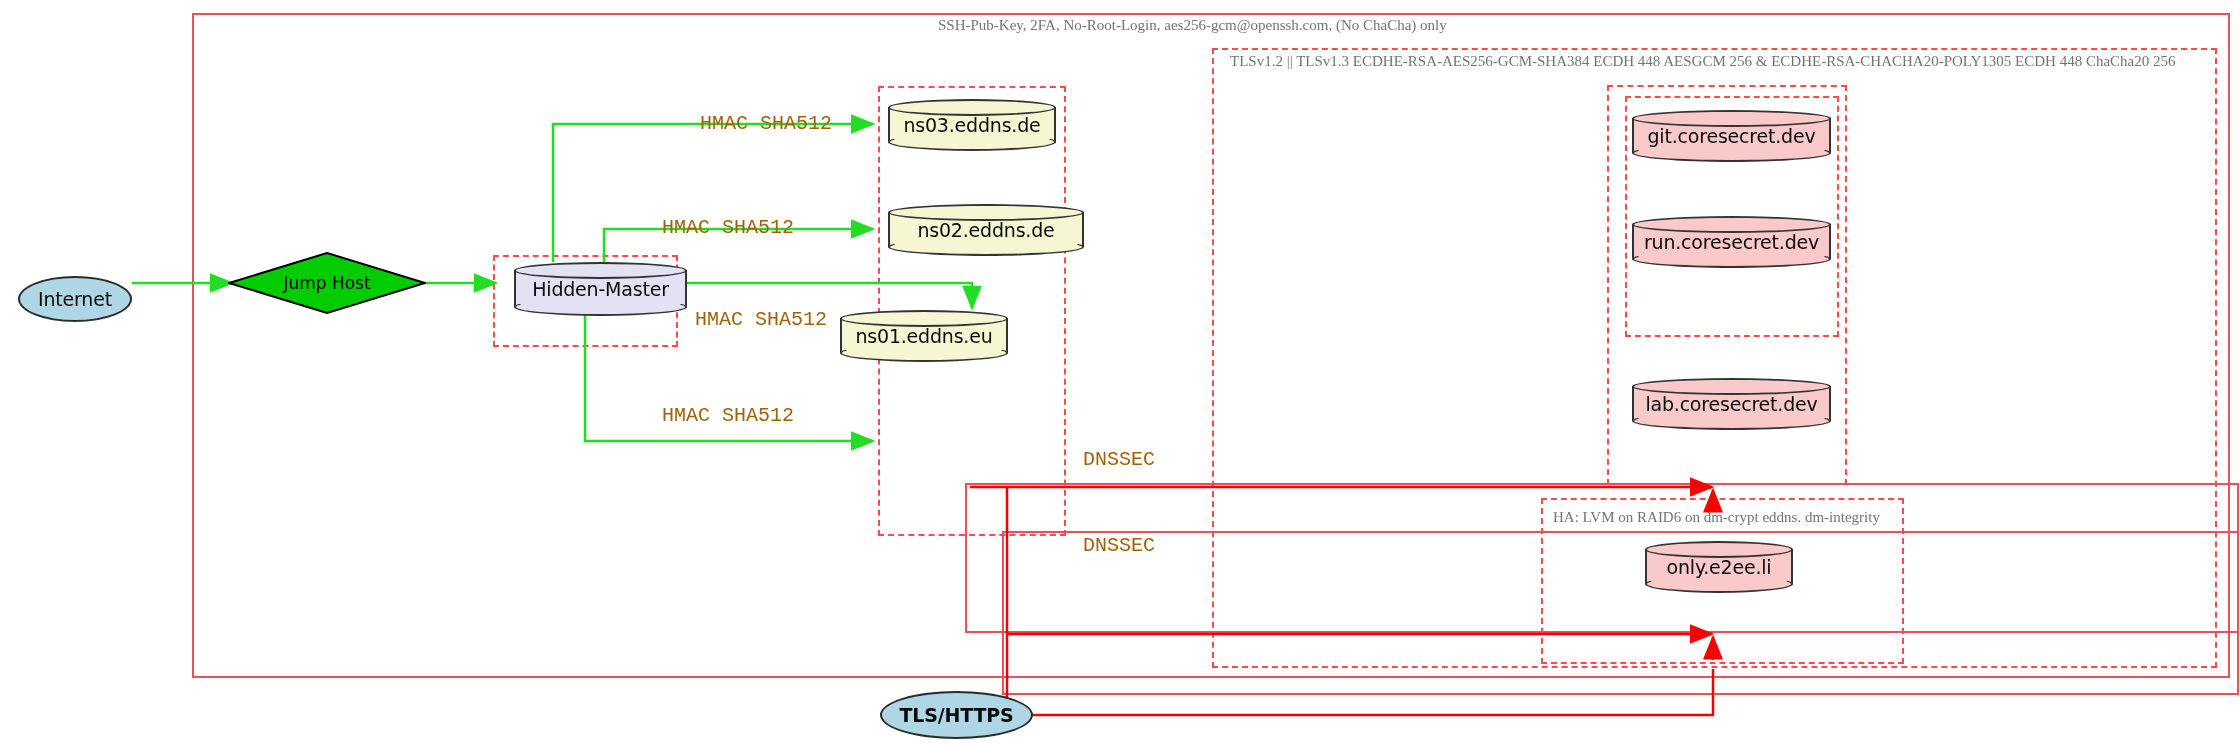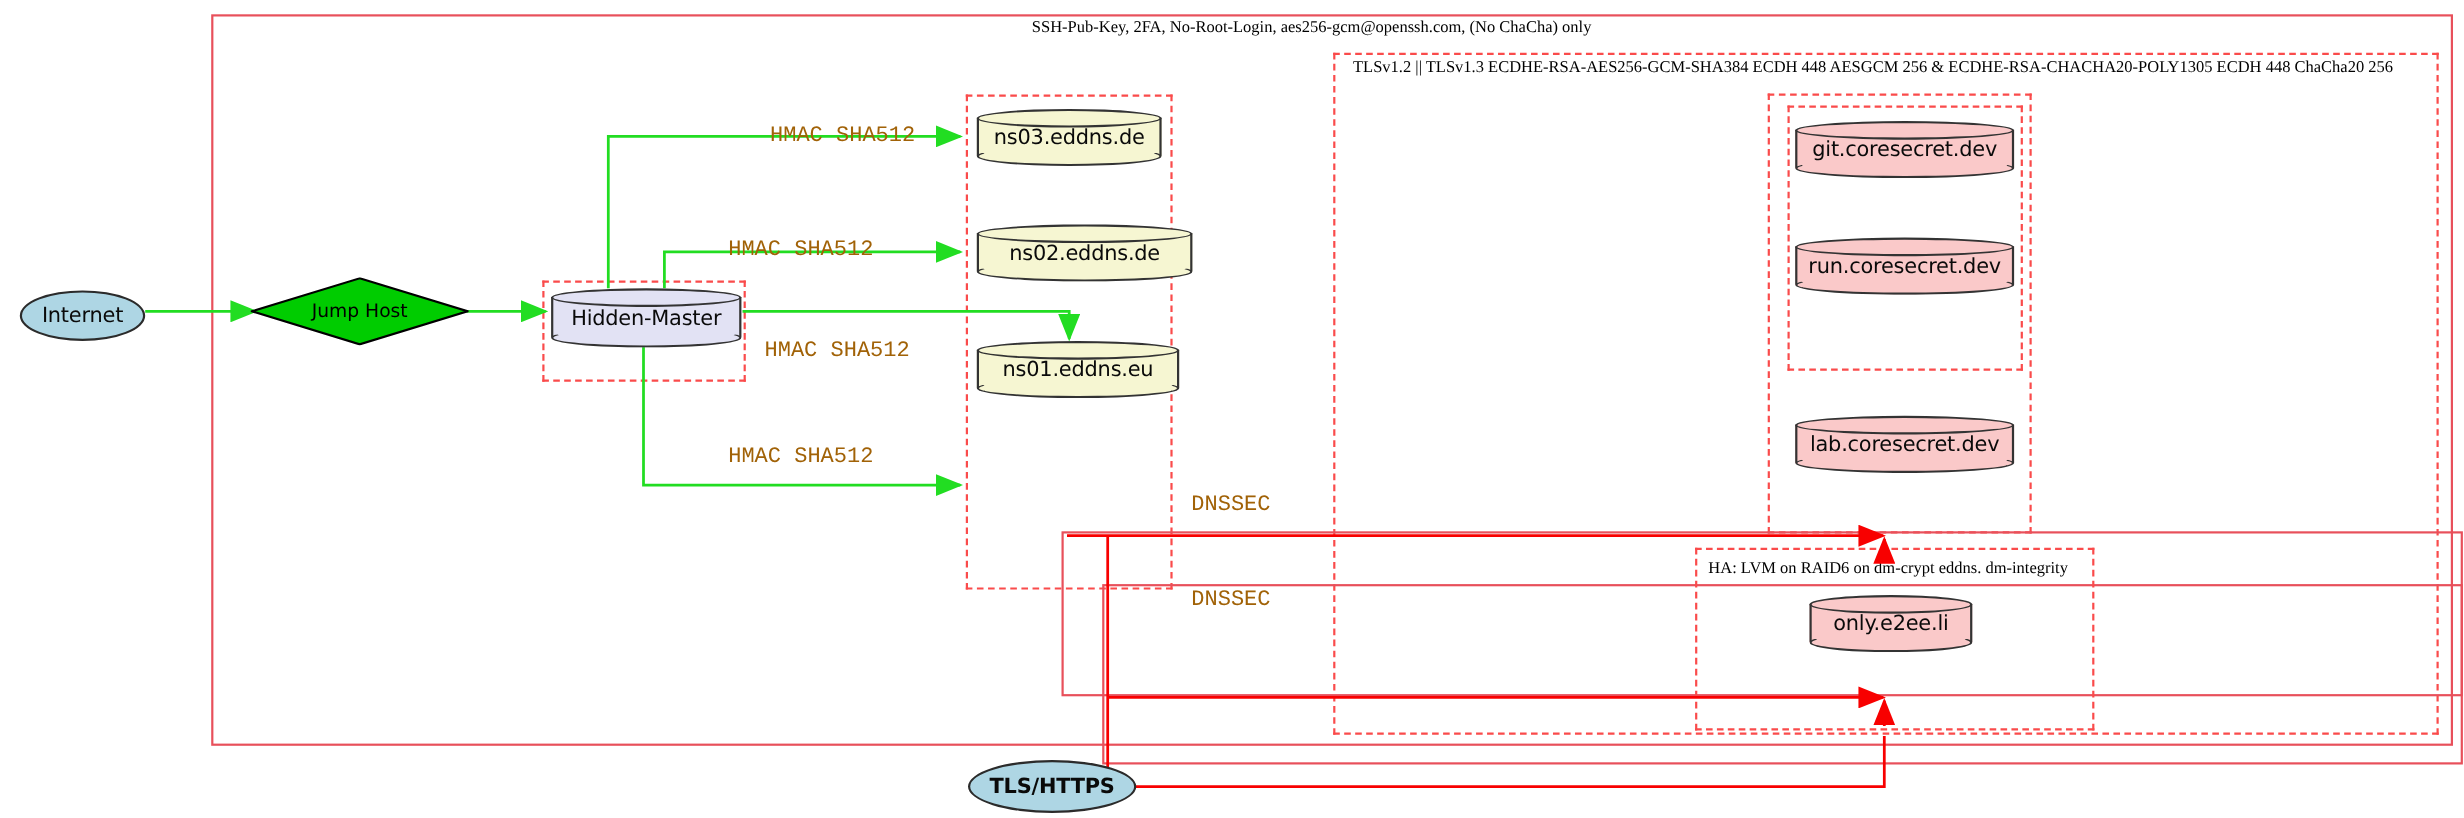--- a/index.html
+++ b/index.html
@@ -26,21 +26,21 @@
   .cluster-solid {
     border: 2px solid #e8505b;
   }
   .cluster-dashed {
     border: 2px dashed #fa4b4b;
   }
   .cluster-label {
     position: absolute;
     font-family: "Liberation Serif", serif;
     font-size: 15px;
-    color: #000000;
+    color: #737373;
     white-space: nowrap;
     line-height: 1;
   }
 
   
   .node {
     position: absolute;
     box-sizing: border-box;
     display: flex;
     align-items: center;
@@ -217,53 +217,53 @@
 
       <path d="M1007,634 L1712,634" marker-end="url(#arrowRed)"></path>
 
       <path d="M1713,510 L1713,490" marker-end="url(#arrowRed)"></path>
       <path d="M1713,660 L1713,637" marker-end="url(#arrowRed)"></path>
 
       <path d="M1030,715 L1713,715 L1713,669"></path>
     </g>
   </svg>
 
-  <div class="node node-ellipse" style="left:18px; top:264px; width:114px; height:46px;align-items:center;">
+  <div class="node node-ellipse" style="left:18px; top:276px; width:114px; height:46px;align-items:center;">
     <span>Internet</span>
   </div>
 
   <div class="node-diamond-wrap" style="left:228px; top:252px; width:198px; height:62px;">
     <svg class="node-diamond-shape" viewBox="0 0 198 62" preserveAspectRatio="none">
       <polygon points="99,1 197,31 99,61 1,31" fill="#00cc00" stroke="#000000" stroke-width="2"></polygon>
     </svg>
     <div class="node-diamond-text">Jump Host</div>
   </div>
 
-  <div class="cyl cyl-lav" style="left:501px; top:262px; width:173px; height:54px;">
+  <div class="cyl cyl-lav" style="left:514px; top:262px; width:173px; height:54px;">
     <div class="cyl-body"></div>
     <div class="cyl-bottom"></div>
     <div class="cyl-top"></div>
     <div class="cyl-text">Hidden-Master</div>
   </div>
 
   <div class="cyl cyl-yellow" style="left:888px; top:99px; width:168px; height:52px;">
     <div class="cyl-body"></div>
     <div class="cyl-bottom"></div>
     <div class="cyl-top"></div>
     <div class="cyl-text">ns03.eddns.de</div>
   </div>
 
   <div class="cyl cyl-yellow" style="left:888px; top:204px; width:168px; height:52px;padding-left:28px;">
     <div class="cyl-body"></div>
     <div class="cyl-bottom"></div>
     <div class="cyl-top"></div>
     <div class="cyl-text">ns02.eddns.de</div>
   </div>
 
-  <div class="cyl cyl-yellow" style="left:888px; top:310px; width:184px; height:52px;text-decoration:underline;">
+  <div class="cyl cyl-yellow" style="left:840px; top:310px; width:168px; height:52px;text-decoration:underline;">
     <div class="cyl-body"></div>
     <div class="cyl-bottom"></div>
     <div class="cyl-top"></div>
     <div class="cyl-text">ns01.eddns.eu</div>
   </div>
 
 
   <div class="cyl cyl-pink" style="left:1632px; top:110px; width:199px; height:52px;">
     <div class="cyl-body"></div>
     <div class="cyl-bottom"></div>

